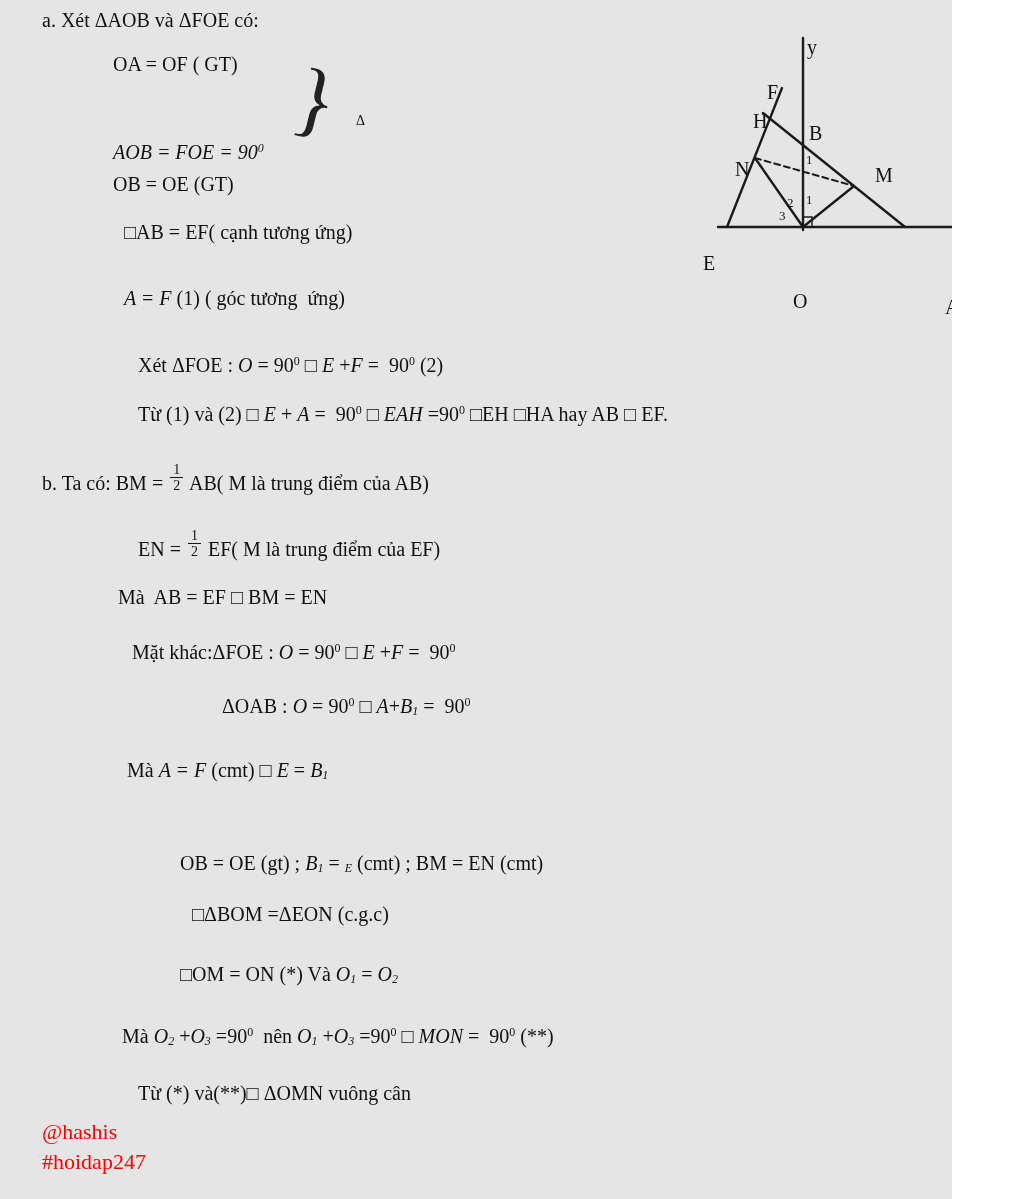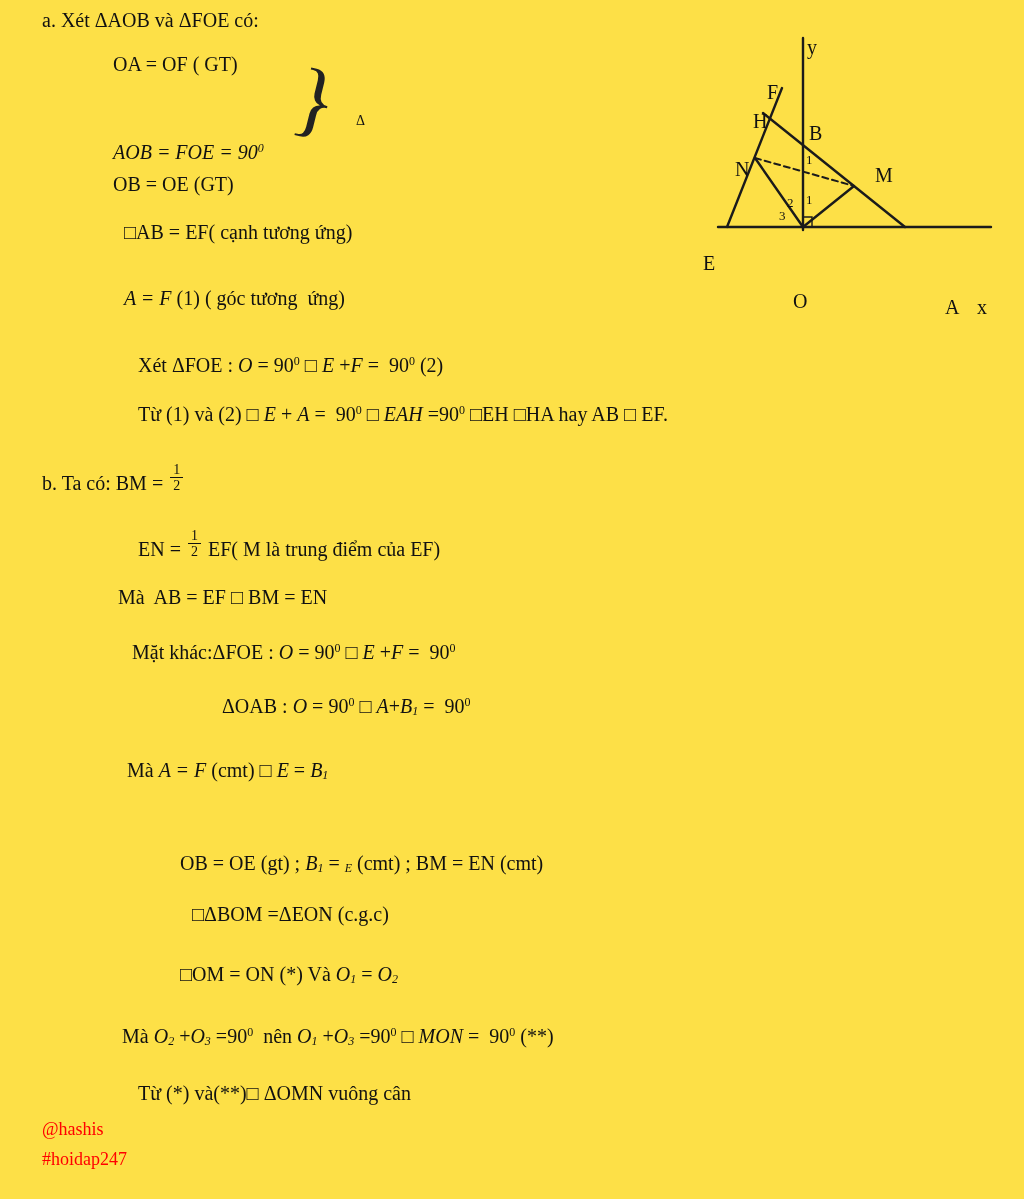--- a/index.html
+++ b/index.html
@@ -1,25 +1,25 @@
 <!DOCTYPE html>
 <html style="--red: #ff0000;"><head>
 <meta charset="utf-8">
 <style>
   html,body{margin:0;padding:0;background:#ffffff;}
   .page{
-    position:relative;width:1024px;height:1199px;background:#fde047;
+    position:relative;width:952px;height:1199px;background:#e5e5e5;
     font-family:"Liberation Serif","DejaVu Serif",serif;
     font-size:20px;color:#111;overflow:hidden;
   }
   .line{position:absolute;white-space:pre;line-height:1.25;}
   .it{font-style:italic;margin-top:44px;}
   .sup{font-size:0.6em;vertical-align:0.55em;}
   .sub{font-size:0.6em;vertical-align:-0.18em;}
-  .red{color:var(--red,#ff0000);font-size:18px;}
+  .red{color:var(--red,#ff0000);font-size:22px;}
   .brace{
     position:absolute;font-size:84px;line-height:1;color:#222;
     transform:rotate(14deg);font-family:"Liberation Serif","DejaVu Serif",serif;
   }
   .frac{display:inline-block;text-align:center;font-size:14px;line-height:1.1;margin:0 2px;vertical-align:baseline;}
   .frac .num{display:block;border-bottom:1px solid #111;padding:0 3px;}
   .frac .den{display:block;}
   .diagram{position:absolute;}
 </style>
 </head>
@@ -31,21 +31,21 @@
   <div class="line" style="left:113px;top:52px">OA = OF ( GT)</div>
   <div class="line" style="left:113px;top:140px"><span class="it">AOB = FOE = 90</span><span class="it sup">0</span></div>
   <div class="line" style="left:113px;top:172px">OB = OE (GT)</div>
   <div class="brace" style="left:296px;top:58px">}</div>
   <div class="line" style="left:356px;top:112px;font-size:14px">Δ</div>
   <div class="line" style="left:124px;top:220px">□AB = EF( cạnh tương ứng)</div>
   <div class="line" style="left:124px;top:286px"><span class="it">A = F</span><span> (1) ( góc tương  ứng)</span></div>
   <div class="line" style="left:138px;top:353px"><span>Xét ΔFOE : </span><span class="it">O</span><span> = 90</span><span class="sup">0</span><span> □ </span><span class="it">E</span><span> +</span><span class="it">F</span><span> =  90</span><span class="sup">0</span><span> (2)</span></div>
   <div class="line" style="left:138px;top:402px"><span>Từ (1) và (2) □ </span><span class="it">E</span><span> + </span><span class="it">A</span><span> =  90</span><span class="sup">0</span><span> □ </span><span class="it">EAH</span><span> =90</span><span class="sup">0</span><span> □EH □HA hay AB □ EF.</span></div>
 
-  <div class="line" style="left:42px;top:462px"><span>b. Ta có: BM = </span><span class="frac"><span class="num">1</span><span class="den">2</span></span></div>
+  <div class="line" style="left:42px;top:462px"><span>b. Ta có: BM = </span><span class="frac"><span class="num">1</span><span class="den">2</span></span><span> AB( M là trung điểm của AB)</span></div>
 
   <div class="line" style="left:138px;top:528px"><span>EN = </span><span class="frac"><span class="num">1</span><span class="den">2</span></span><span> EF( M là trung điểm của EF)</span></div>
 
   <div class="line" style="left:118px;top:585px">Mà  AB = EF □ BM = EN</div>
   <div class="line" style="left:132px;top:640px"><span>Mặt khác:ΔFOE : </span><span class="it">O</span><span> = 90</span><span class="sup">0</span><span> □ </span><span class="it">E</span><span> +</span><span class="it">F</span><span> =  90</span><span class="sup">0</span></div>
   <div class="line" style="left:222px;top:694px"><span>ΔOAB : </span><span class="it">O</span><span> = 90</span><span class="sup">0</span><span> □ </span><span class="it">A</span><span>+</span><span class="it">B</span><span class="it sub">1</span><span> =  90</span><span class="sup">0</span></div>
   <div class="line" style="left:127px;top:758px"><span>Mà </span><span class="it">A = F</span><span> (cmt) □ </span><span class="it">E</span><span> = </span><span class="it">B</span><span class="it sub">1</span></div>
   <div class="line" style="left:180px;top:851px"><span>OB = OE (gt) ; </span><span class="it">B</span><span class="it sub">1</span><span> = </span><span class="it sub">E</span><span> (cmt) ; BM = EN (cmt)</span></div>
   <div class="line" style="left:192px;top:902px">□ΔBOM =ΔEON (c.g.c)</div>
   <div class="line" style="left:180px;top:962px"><span>□OM = ON (*) Và </span><span class="it">O</span><span class="it sub">1</span><span> = </span><span class="it">O</span><span class="it sub">2</span></div>

